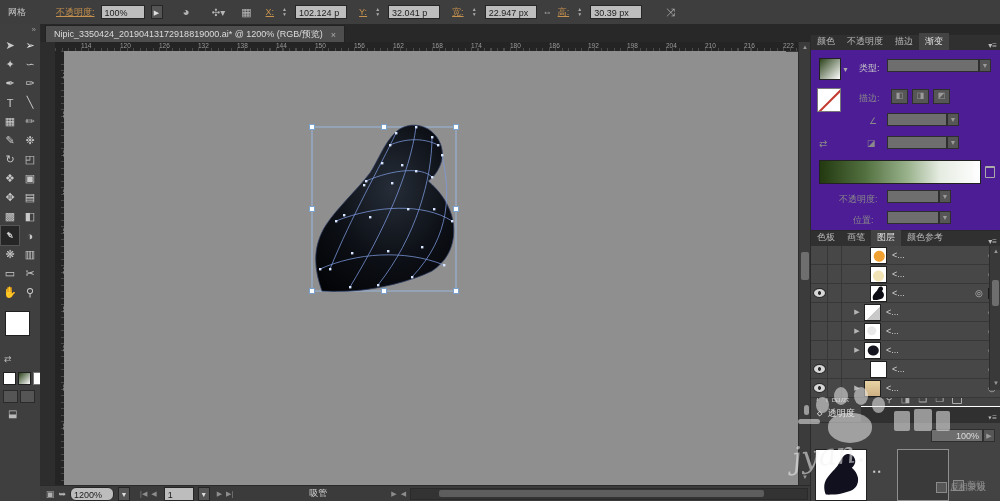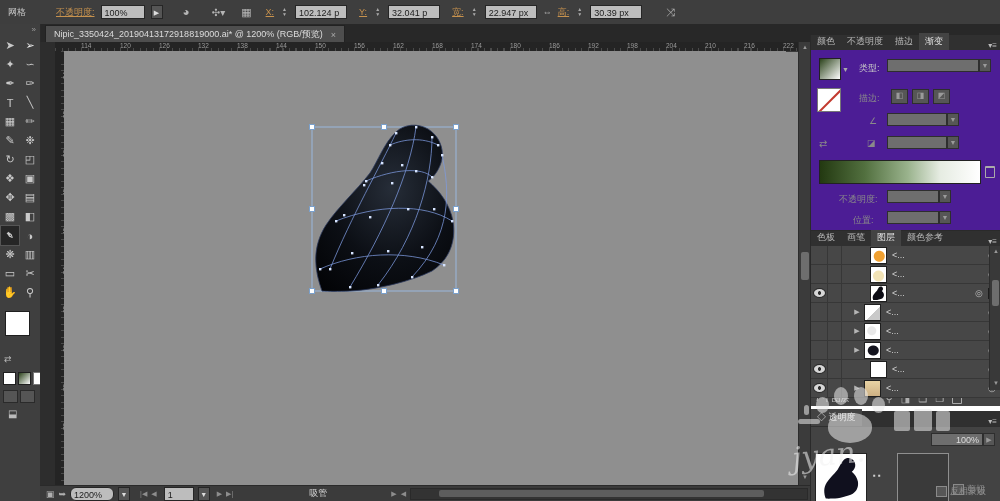--- a/index.html
+++ b/index.html
@@ -473,21 +473,21 @@
     </div>
     <div class="lbottom">
       <span>7 个图层</span>
       <span class="lbico" style="margin-left:28px;">⚲</span>
       <span class="lbico">◨</span>
       <span class="lbico">❏</span>
       <span class="lbico">❐</span>
       <span><span class="trash" style="display:inline-block;"></span></span>
     </div>
 
-    <div class="ptabs" style="border-top:5px solid #ffffff;">
+    <div class="ptabs" style="border-top:1px solid #ffffff;font-family:Liberation Mono, monospace;">
       <span class="ptab active"><span>◇</span> <span>透明度</span></span>
       <span class="pmenu">▾≡</span>
     </div>
     <div class="tpanel">
       <div class="ab pfld" style="left:120px;top:6px;width:52px;background:#6e6e6e;color:#ddd;font-size:9px;line-height:12px;text-align:right;padding-right:3px;">100%</div>
       <span class="ab pfldbtn" style="left:172px;top:6px;">▶</span>
       <div class="ab thumbbox" style="left:4px;top:26px;">
         <svg width="50" height="50" viewBox="-20 -10 200 204">
             <path d="M18 172 C 10 150, 8 128, 22 106 C 34 88, 52 72, 66 54 C 74 42, 80 24, 92 13 C 100 5, 114 4, 124 10 C 134 16, 140 28, 138 40 C 136 50, 130 58, 124 62 C 136 72, 146 86, 149 102 C 152 122, 146 140, 128 152 C 108 162, 72 171, 46 172 C 34 172.5, 24 172.5, 18 172 Z" fill="#10101e"></path>
           </svg>

